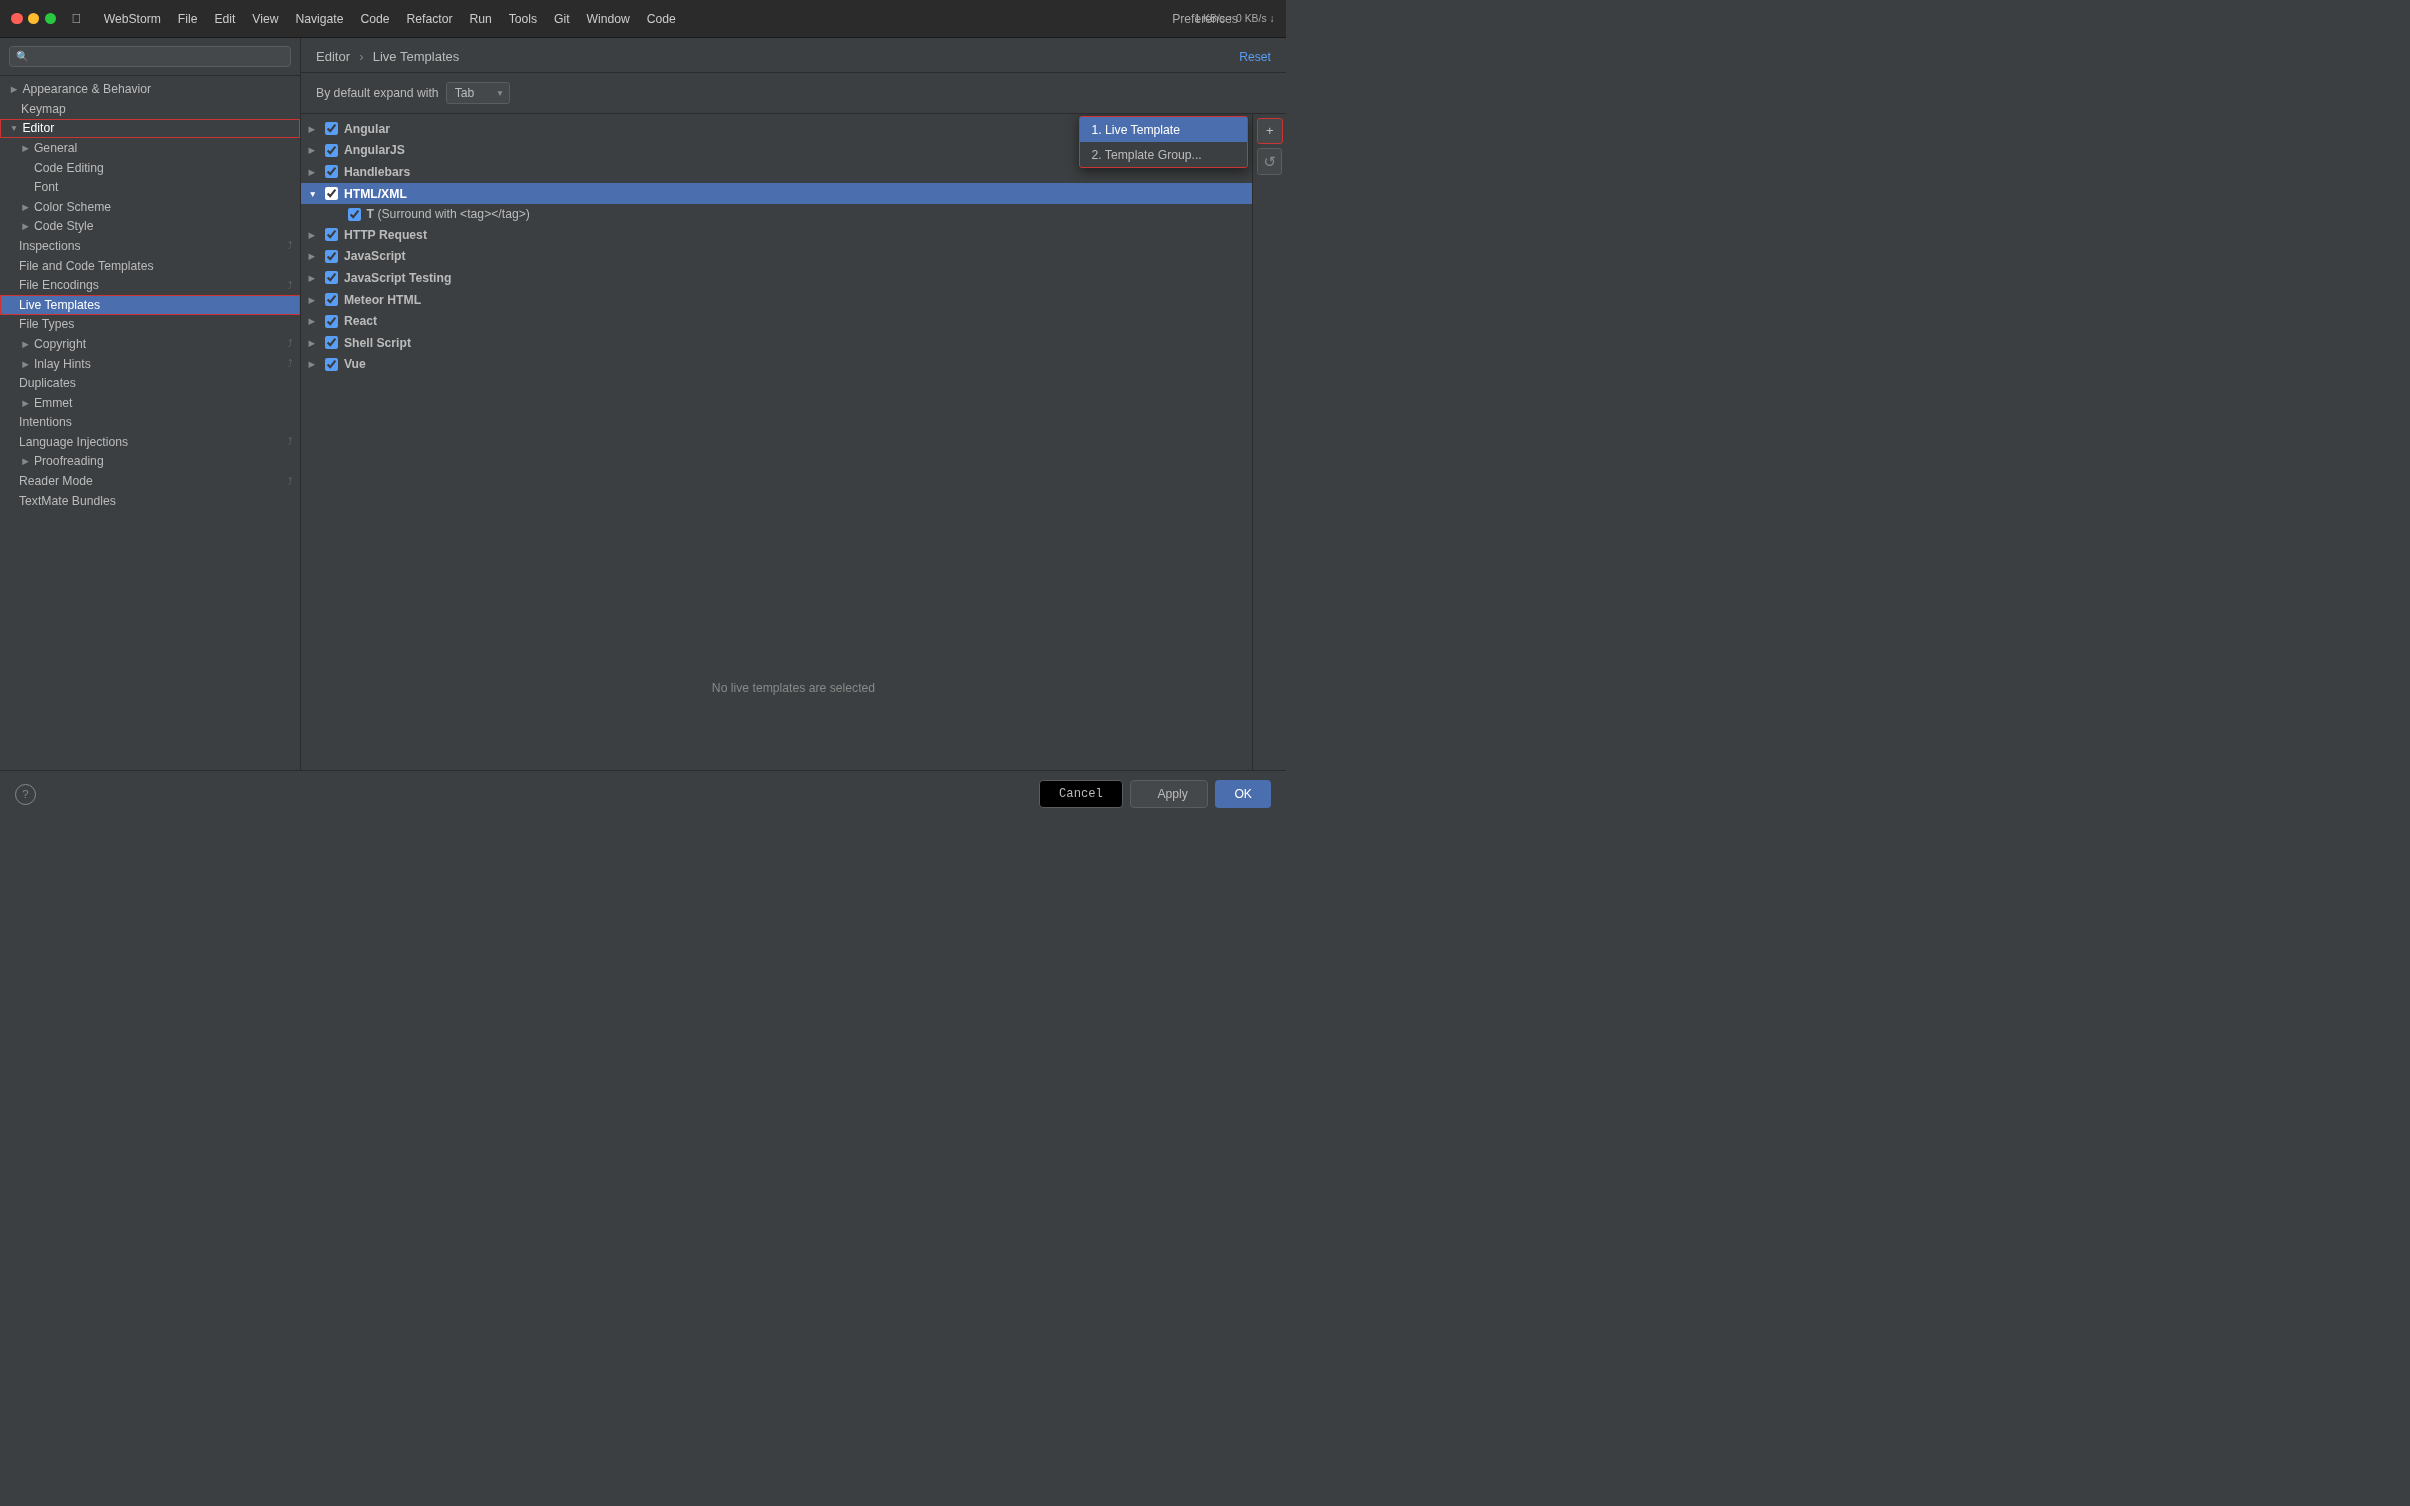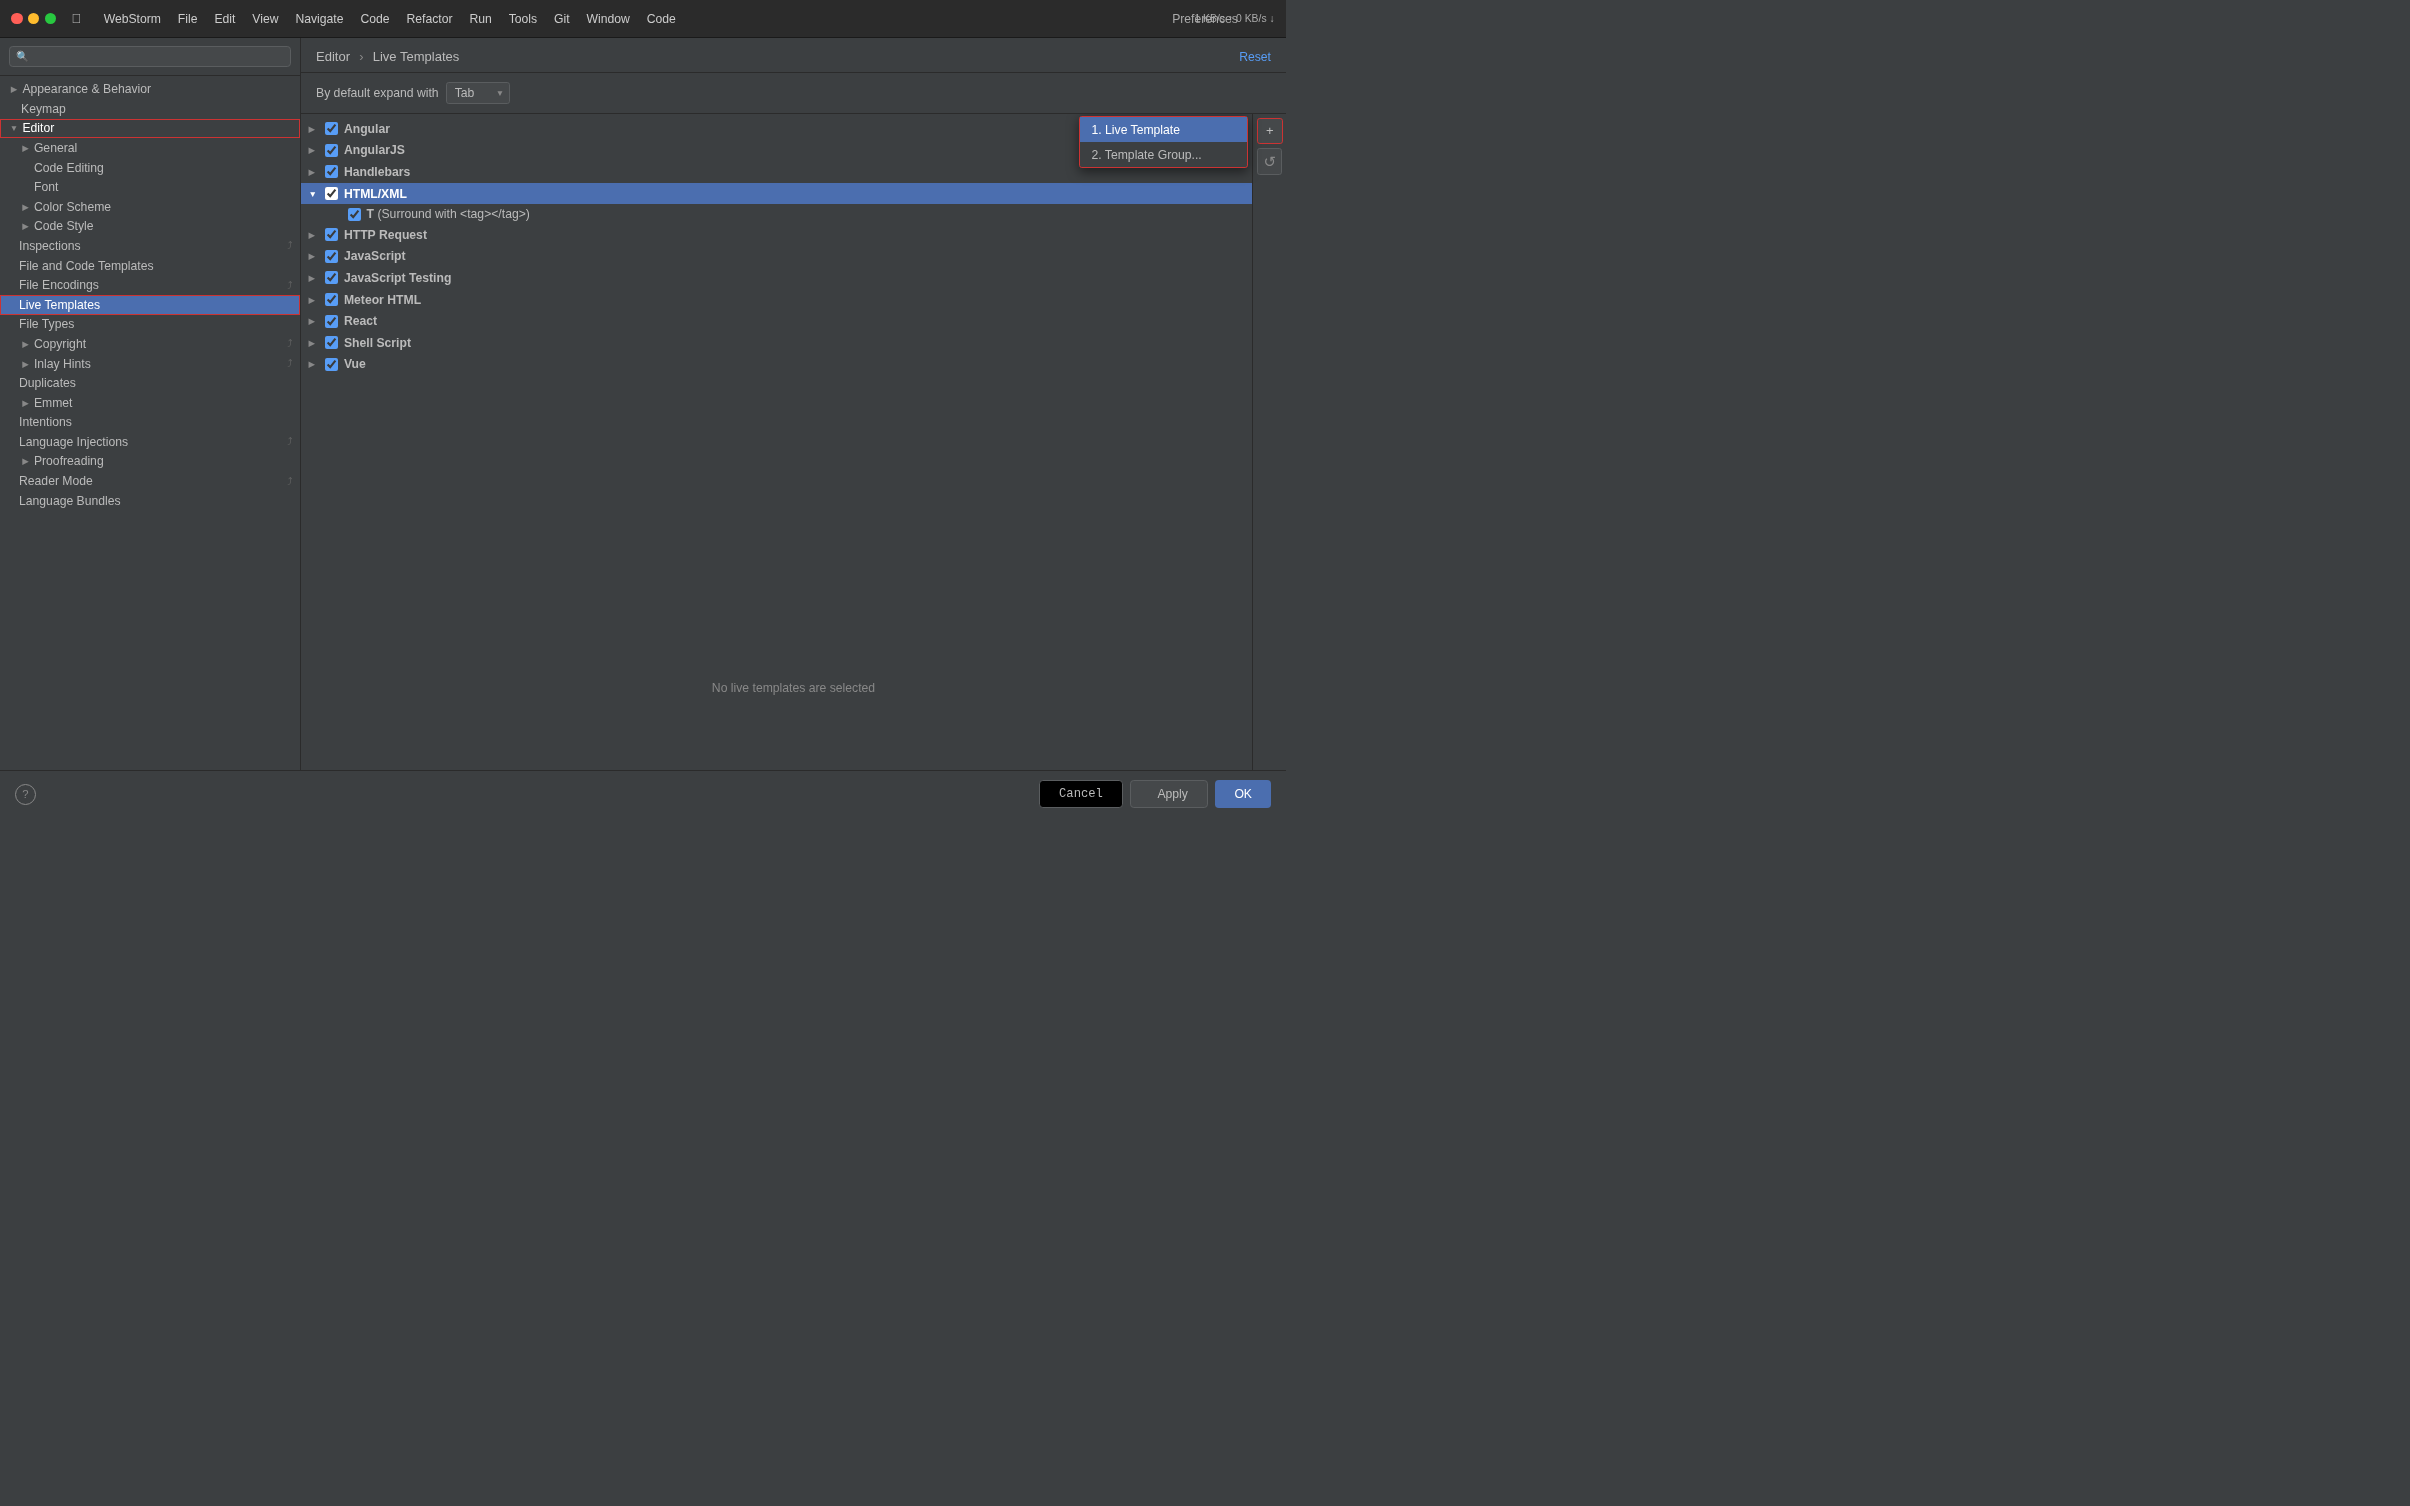--- a/index.html
+++ b/index.html
@@ -553,21 +553,21 @@
           <span class="chevron">▶</span>
           <span>Proofreading</span>
         </div>
 
         <div class="tree-item tree-indent-1" style="justify-content:space-between;">
           <span>Reader Mode</span>
           <span style="color:#666; font-size:10.4px;">⤴</span>
         </div>
 
         <div class="tree-item tree-indent-1">
-          <span>Language Bundles</span>
+          <span>TextMate Bundles</span>
         </div>
 
       </div>
     </div>
 
     <div class="main-panel">
 
       <div class="panel-header">
         <div class="breadcrumb">
           <span>Editor</span>

